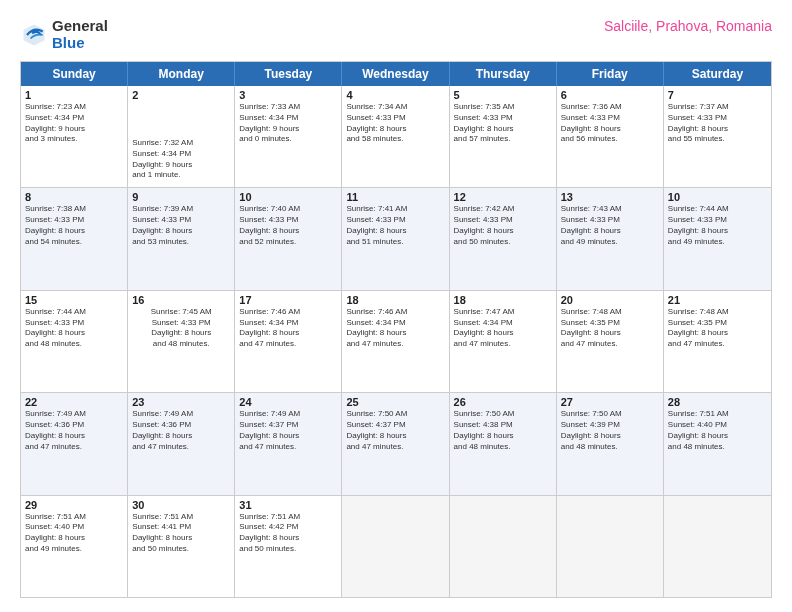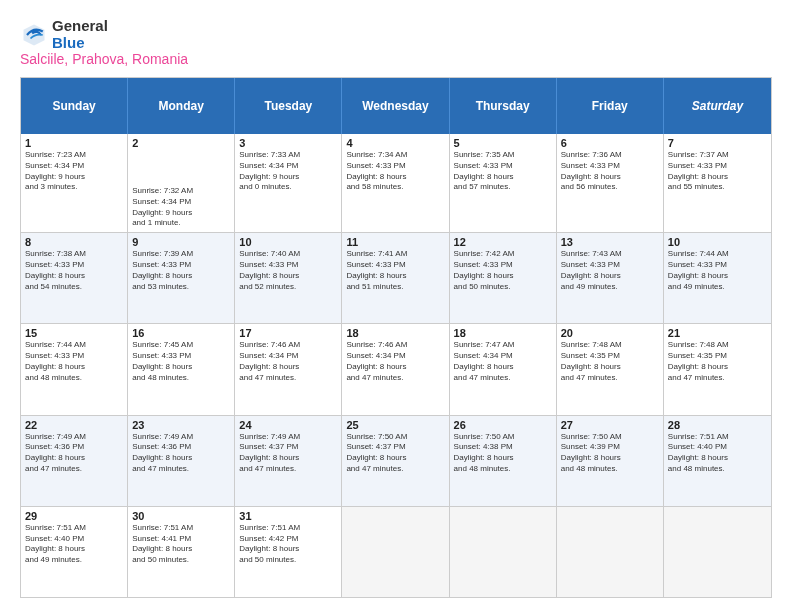--- a/index.html
+++ b/index.html
@@ -15,21 +15,20 @@
       height: 612px;
       padding: 18px 20px 14px 20px;
       display: flex;
       flex-direction: column;
     }
     .header {
       display: flex;
       justify-content: space-between;
       align-items: flex-start;
       margin-bottom: 10px;
-      flex-direction: column;
     }
     .logo {
       display: flex;
       align-items: center;
       gap: 4px;
     }
     .logo-text {
       display: flex;
       flex-direction: column;
       line-height: 1.1;
@@ -70,24 +69,24 @@
     .cal-header {
       display: grid;
       grid-template-columns: repeat(7, 1fr);
       background: #2a6db5;
     }
     .cal-header-cell {
       color: #fff;
       font-weight: bold;
       font-size: 12px;
       text-align: center;
-      padding: 21px 2px;
+      padding: 5px 2px;
       border-right: 1px solid #4a8dd5;
     }
-    .cal-header-cell:last-child { border-right: none; font-style: italic; }
+    .cal-header-cell:last-child { border-right: none; }
     .cal-body {
       flex: 1;
       display: flex;
       flex-direction: column;
     }
     .cal-row {
       display: grid;
       grid-template-columns: repeat(7, 1fr);
       flex: 1;
       border-bottom: 1px solid #ccc;
@@ -256,21 +255,21 @@
         <div class="cal-row">
           <div class="cal-cell">
             <span class="day-num">15</span>
             <div class="day-info" style="white-space: pre-line;">Sunrise: 7:44 AM
 Sunset: 4:33 PM
 Daylight: 8 hours
 and 48 minutes.</div>
           </div>
           <div class="cal-cell">
             <span class="day-num">16</span>
-            <div class="day-info" style="white-space: pre-line;">Sunrise: 7:45 AM
+            <div class="day-info" style="white-space: pre-line; text-align: center;">Sunrise: 7:45 AM
 Sunset: 4:33 PM
 Daylight: 8 hours
 and 48 minutes.</div>
           </div>
           <div class="cal-cell">
             <span class="day-num">17</span>
             <div class="day-info" style="white-space: pre-line;">Sunrise: 7:46 AM
 Sunset: 4:34 PM
 Daylight: 8 hours
 and 47 minutes.</div>

